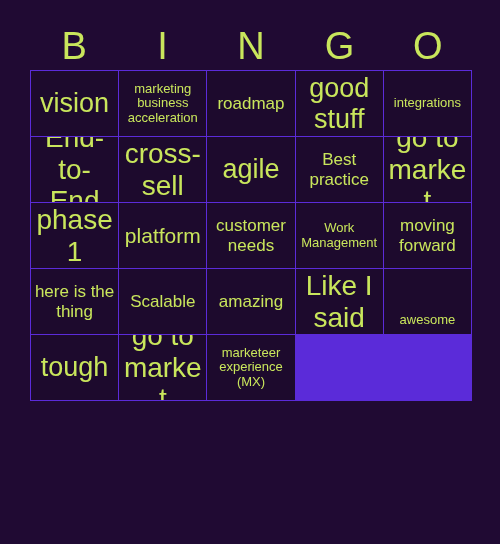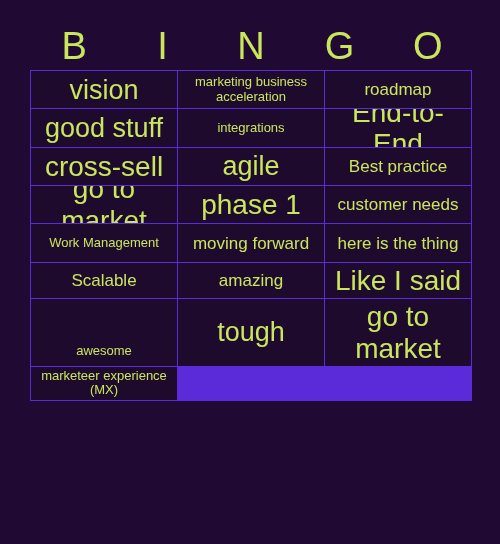--- a/index.html
+++ b/index.html
@@ -40,21 +40,21 @@
     user-select: none;
   }
   .grid {
     position: absolute;
     left: 30px;
     top: 70px;
     width: 442px;
     height: 331px;
     box-sizing: border-box;
     display: grid;
-    grid-template-columns: repeat(3, 1fr);
+    grid-template-columns: repeat(5, 1fr);
     grid-template-rows: repeat(5, 1fr);
     background: #5b2bd9;
     gap: 1px;
     border: 1px solid #5b2bd9;
     overflow: hidden;
   }
   .cell {
     background: #1d0a2d;
     color: #c9e65c;
     display: flex;
@@ -120,20 +120,23 @@
       </div>
       <div class="cell fs-md">
         <span>Best practice</span>
       </div>
       <div class="cell fs-xl">
         <span>go to market</span>
       </div>
       <div class="cell fs-xl">
         <span>phase 1</span>
       </div>
+      <div class="cell fs-lg">
+        <span>platform</span>
+      </div>
       <div class="cell fs-md">
         <span>customer needs</span>
       </div>
       <div class="cell fs-xs">
         <span>Work Management</span>
       </div>
       <div class="cell fs-md">
         <span>moving forward</span>
       </div>
       <div class="cell fs-md">

